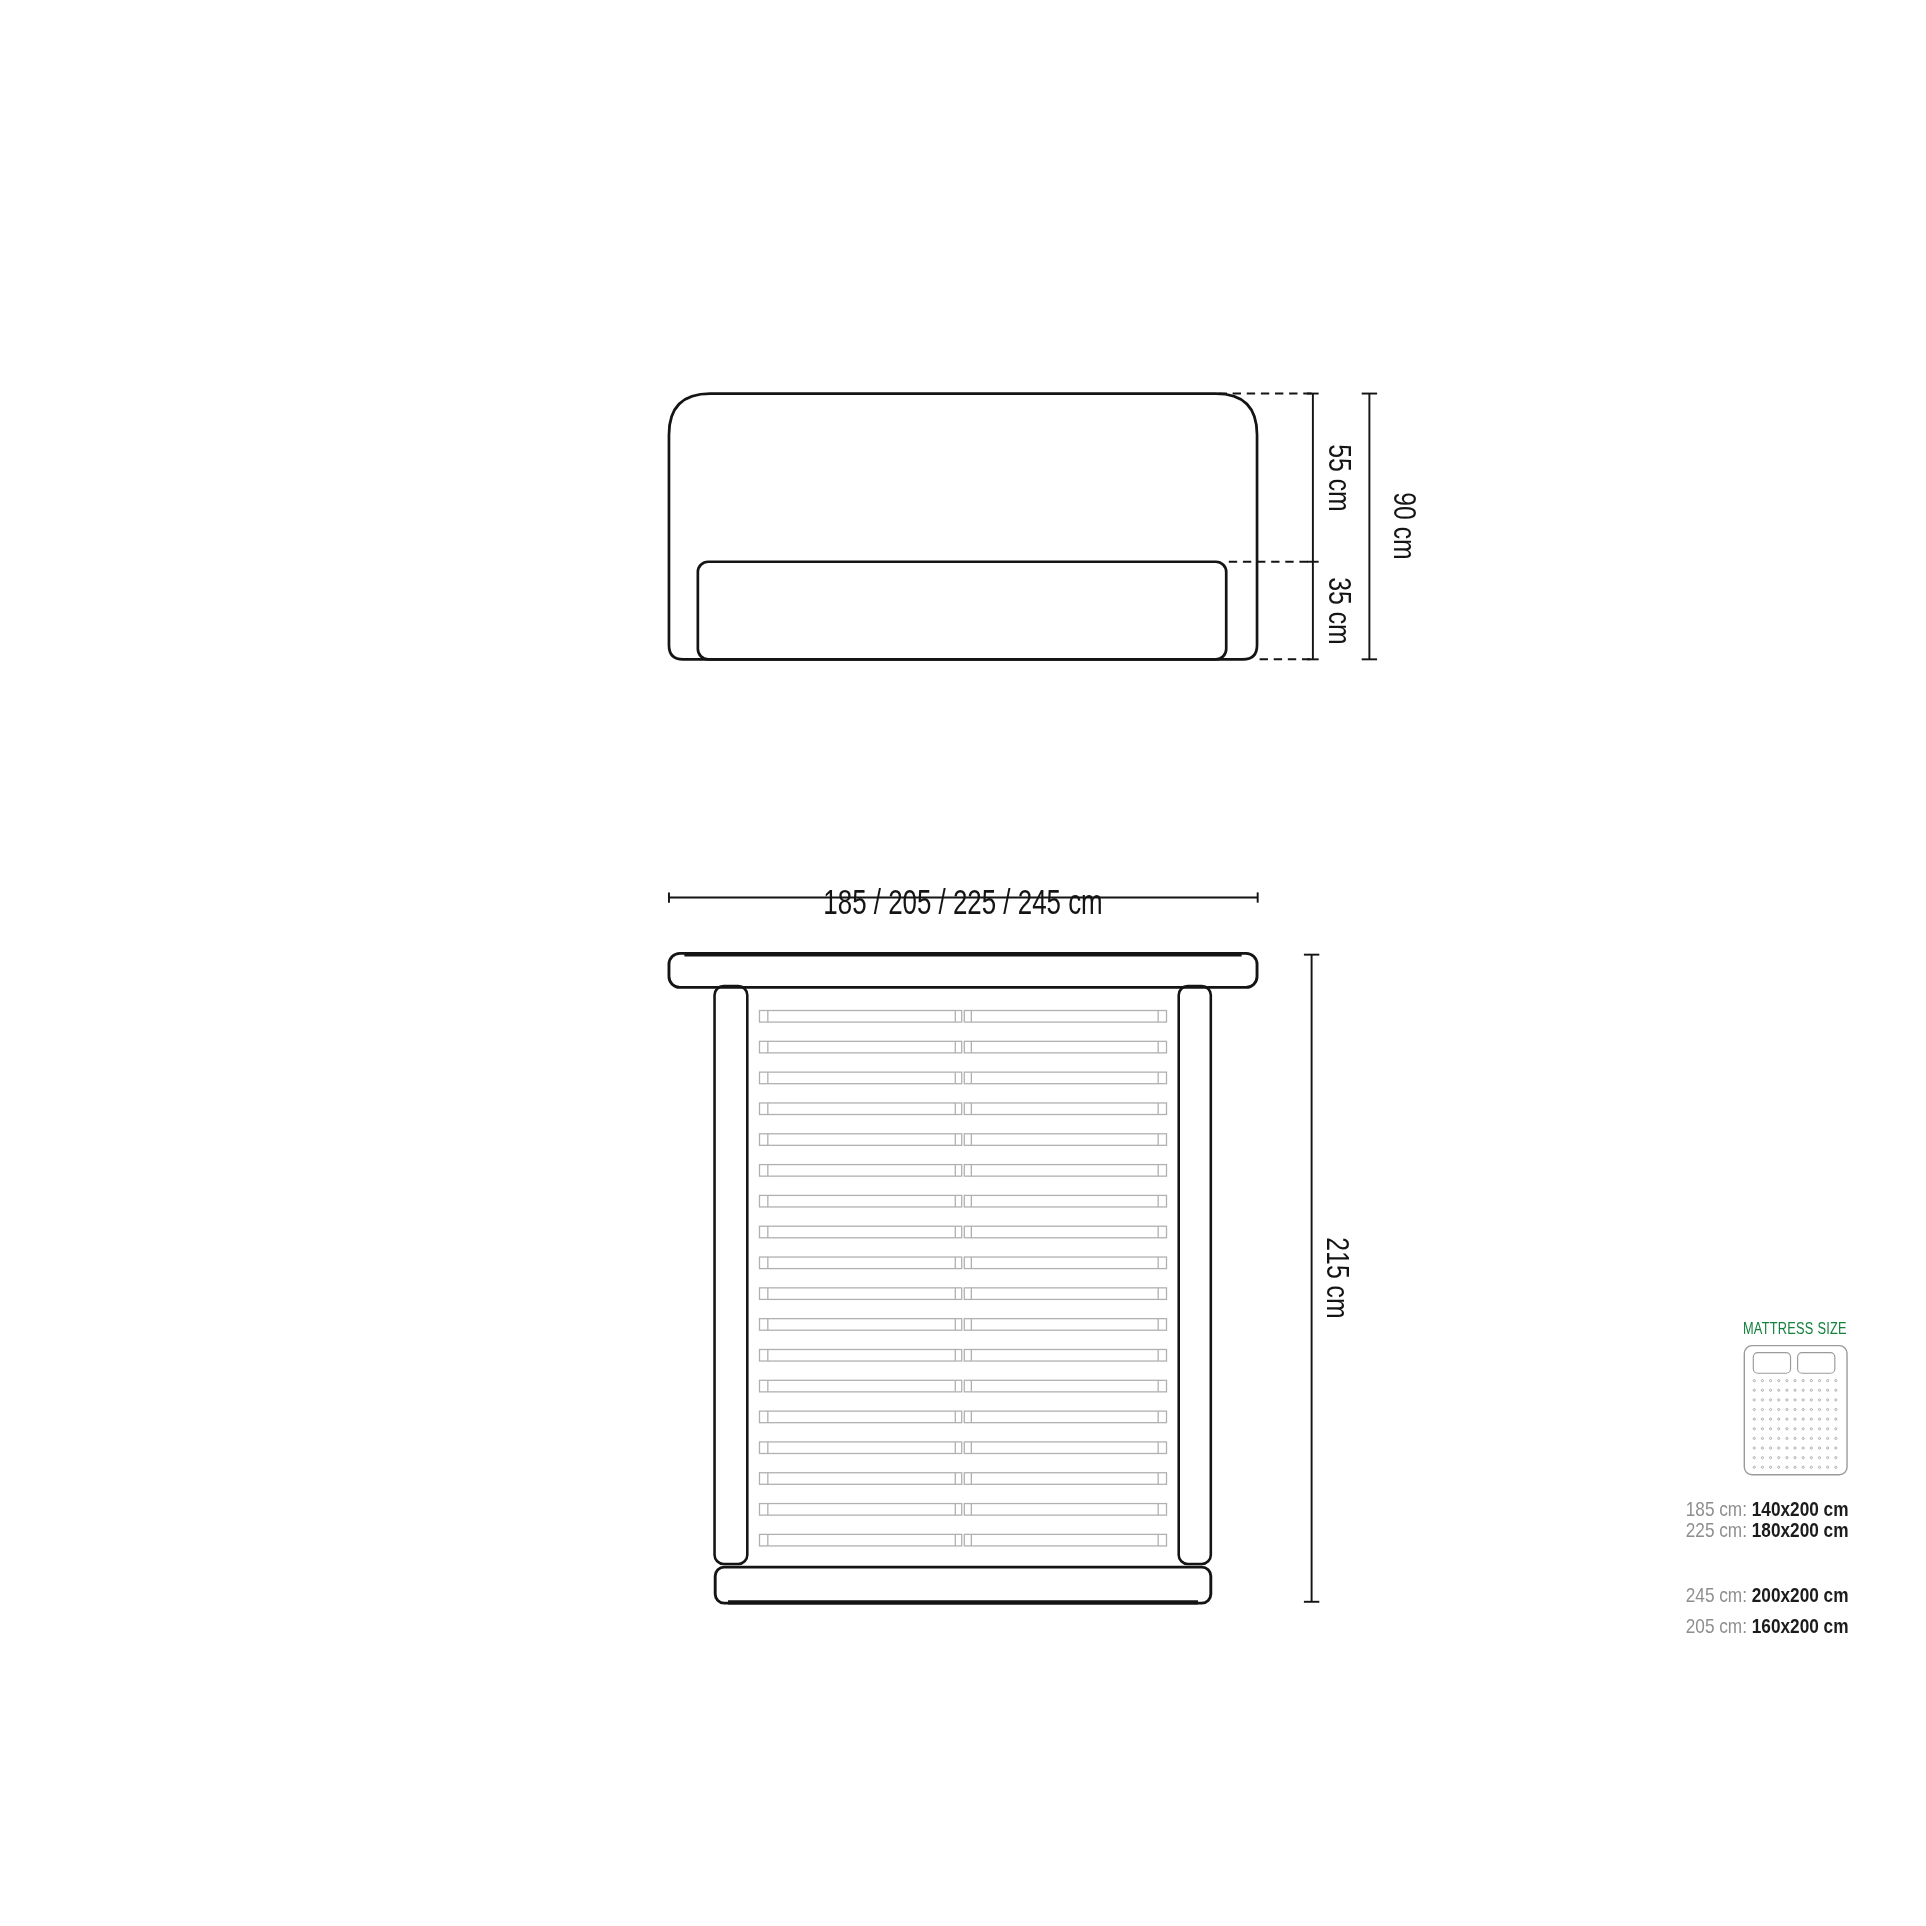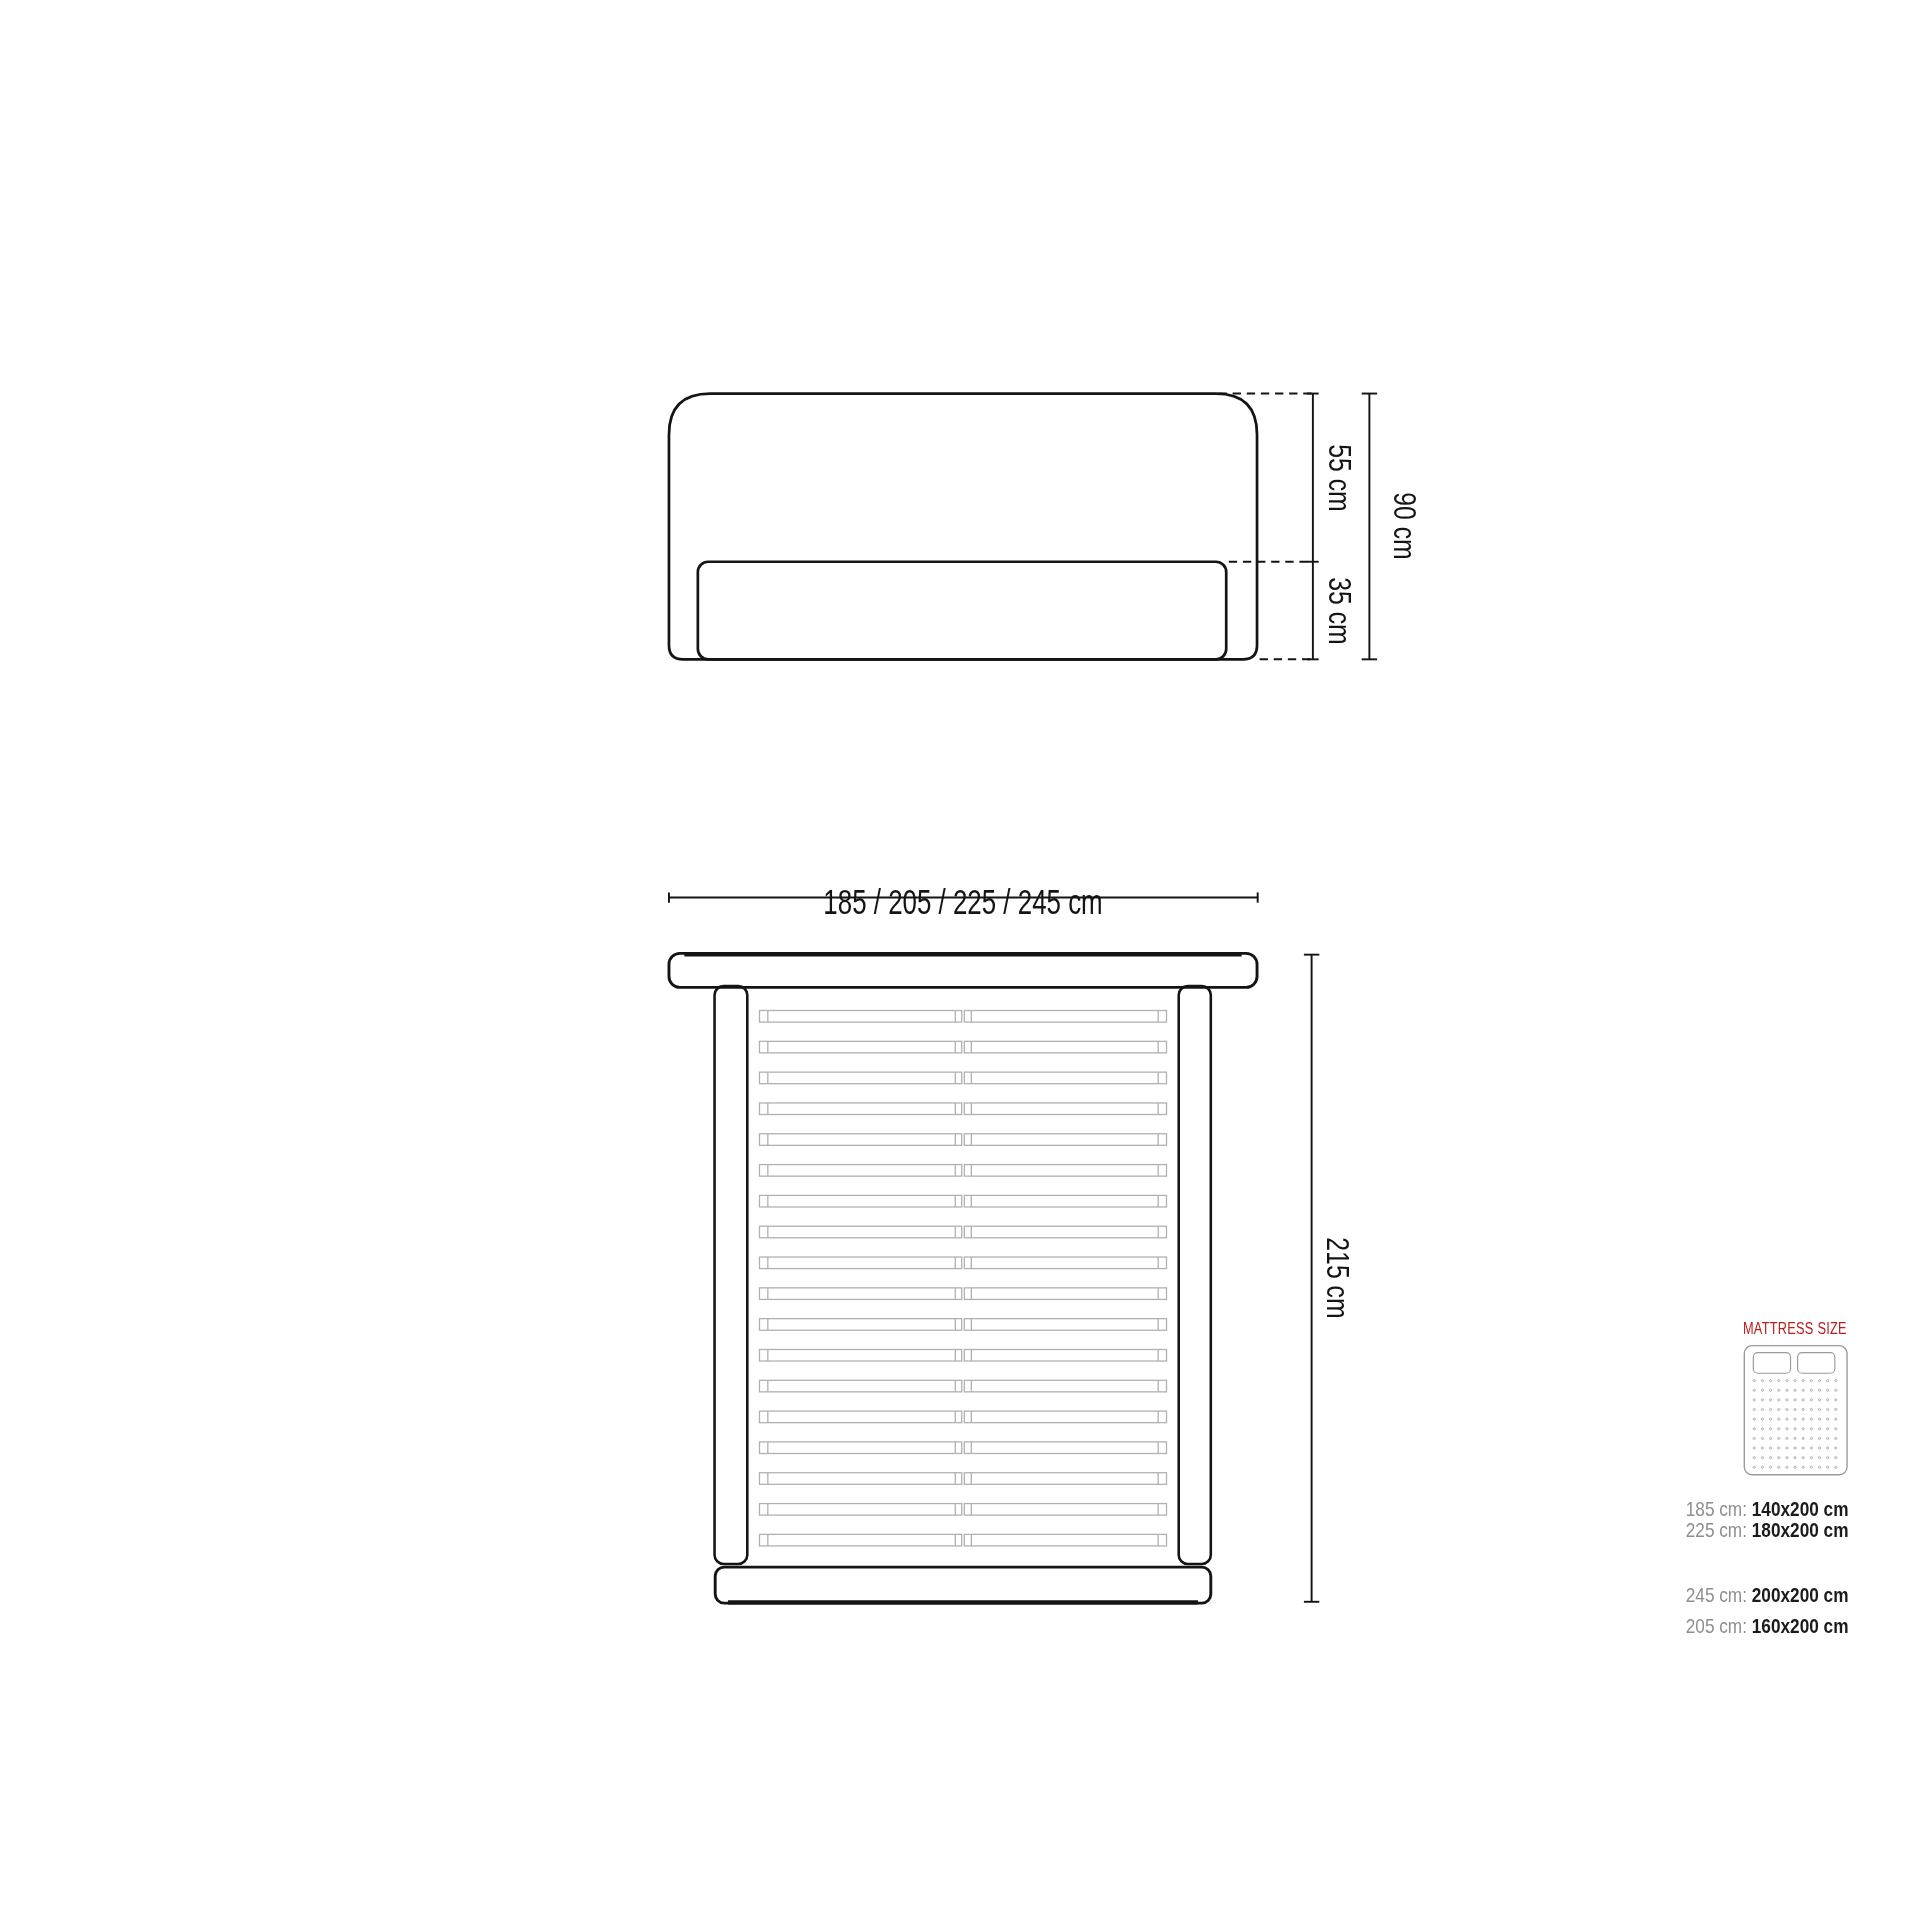--- a/index.html
+++ b/index.html
@@ -5,21 +5,21 @@
   html,body{margin:0;padding:0;background:#ffffff;}
   #canvas{position:relative;width:1926px;height:1926px;background:#ffffff;overflow:hidden;
           font-family:"Liberation Sans",sans-serif;}
   svg{position:absolute;left:0;top:0;}
   .lbl{position:absolute;color:#141414;font-size:31px;line-height:1.1;white-space:nowrap;}
   .rot{transform-origin:0 0;transform:rotate(90deg) translate(-50%,-50%);}
   .cond{display:inline-block;transform:scaleX(0.8);transform-origin:center;}
   .wlbl{position:absolute;left:963px;top:870px;transform:translate(-50%,-50%);
         color:#141414;font-size:35px;white-space:nowrap;margin-top:32px;}
   .wlbl .cond{transform:scaleX(0.74);}
-  .mtitle{position:absolute;right:79px;top:1320px;color:#b91c1c;font-size:16px;
+  .mtitle{position:absolute;right:79px;top:1320px;color:#15803d;font-size:16px;
           letter-spacing:0.3px;white-space:nowrap;text-align:right;}
   .mtitle .cond{transform:scaleX(0.8);transform-origin:right center;}
   .mrow{position:absolute;right:78px;height:24.4px;line-height:24.4px;font-size:21px;
         white-space:nowrap;}
   .mrow .cond{display:inline-block;transform:scaleX(0.82);transform-origin:right center;}
   .mrow .mlabel{color:#8e8e8e;}
   .mrow .mvalue{color:#1b1b1b;font-weight:bold;}
 </style>
 </head>
 <body>

